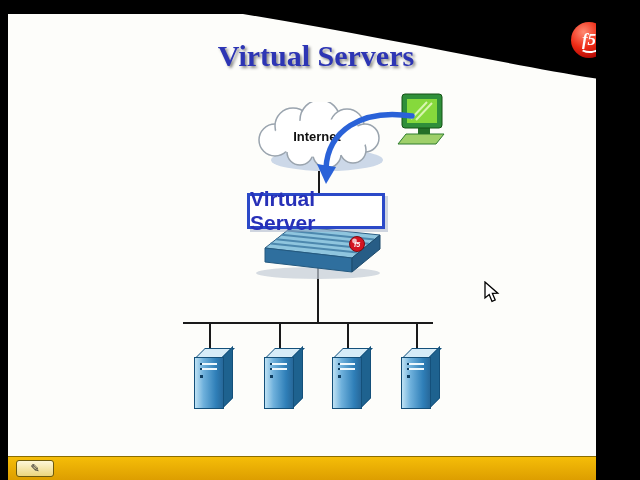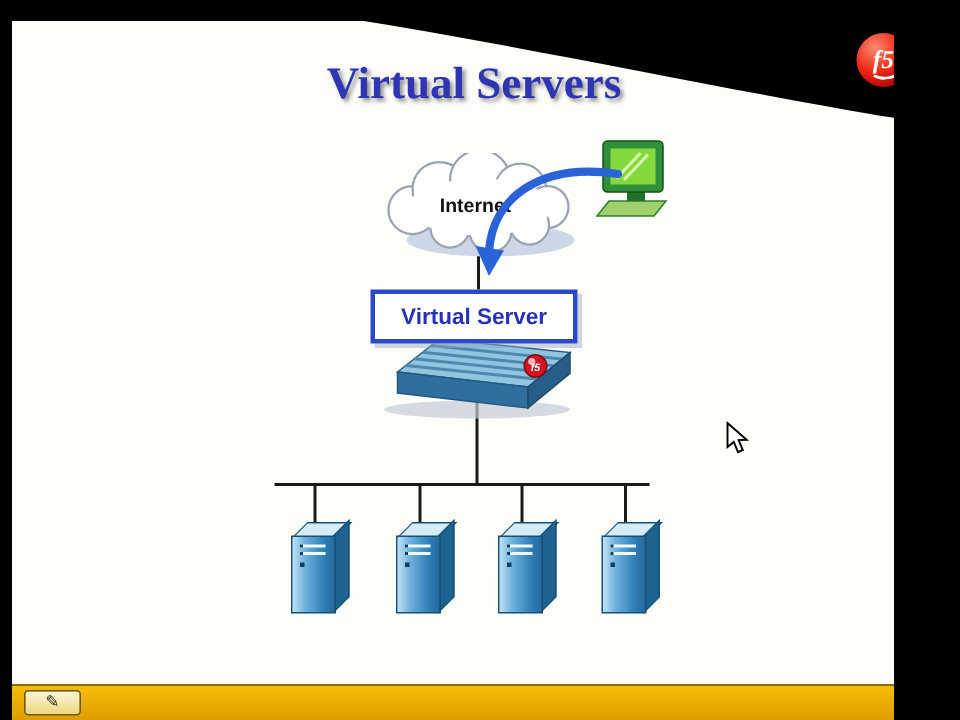--- a/index.html
+++ b/index.html
@@ -20,21 +20,21 @@
   .cloud-svg{position:absolute;left:245px;top:90px;z-index:2;}
   .internet-label{position:absolute;left:262px;top:117px;width:110px;text-align:center;z-index:3;
            font-weight:bold;font-size:13px;color:#111;}
   .computer{position:absolute;left:392px;top:80px;z-index:3;}
   .arrow{position:absolute;left:300px;top:90px;z-index:4;}
   .netlines{position:absolute;left:0;top:0;z-index:1;pointer-events:none;}
   .vs-box{position:absolute;left:247px;top:181px;width:132px;height:30px;z-index:3;
           background:#fff;border:3px solid var(--box-border,#2b49c8);
           box-shadow:3px 3px 0 rgba(150,165,190,.45);
           display:flex;align-items:center;justify-content:center;
-          font-weight:bold;font-size:15px;color:var(--label-blue,#2730b8);}
+          font-weight:bold;font-size:21px;color:var(--label-blue,#2730b8);}
   .device{position:absolute;left:250px;top:208px;z-index:2;}
   .server{position:absolute;width:44px;height:64px;z-index:2;}
   .server .s-top{position:absolute;left:3px;top:0;width:28px;height:9px;background:#d6ecf8;
           border:1px solid #14507a;transform:skewX(-45deg);transform-origin:0 100%;}
   .server .s-side{position:absolute;left:31px;top:9px;width:9px;height:50px;background:#1e628f;
           border:1px solid #14507a;transform:skewY(-45deg);transform-origin:0 0;}
   .server .s-front{position:absolute;left:3px;top:9px;width:28px;height:50px;border:1px solid #14507a;
           background:linear-gradient(90deg,#bfe2f4 0%,#6fb1dc 30%,var(--server-blue,#2f7fb8) 75%,#27689a 100%);}
   .server .slot{position:absolute;left:9px;width:15px;height:2px;background:#eef8fd;border-left:2px solid #0f3f63;}
   .server .dot{position:absolute;left:9px;top:27px;width:3px;height:3px;background:#0f3f63;}

